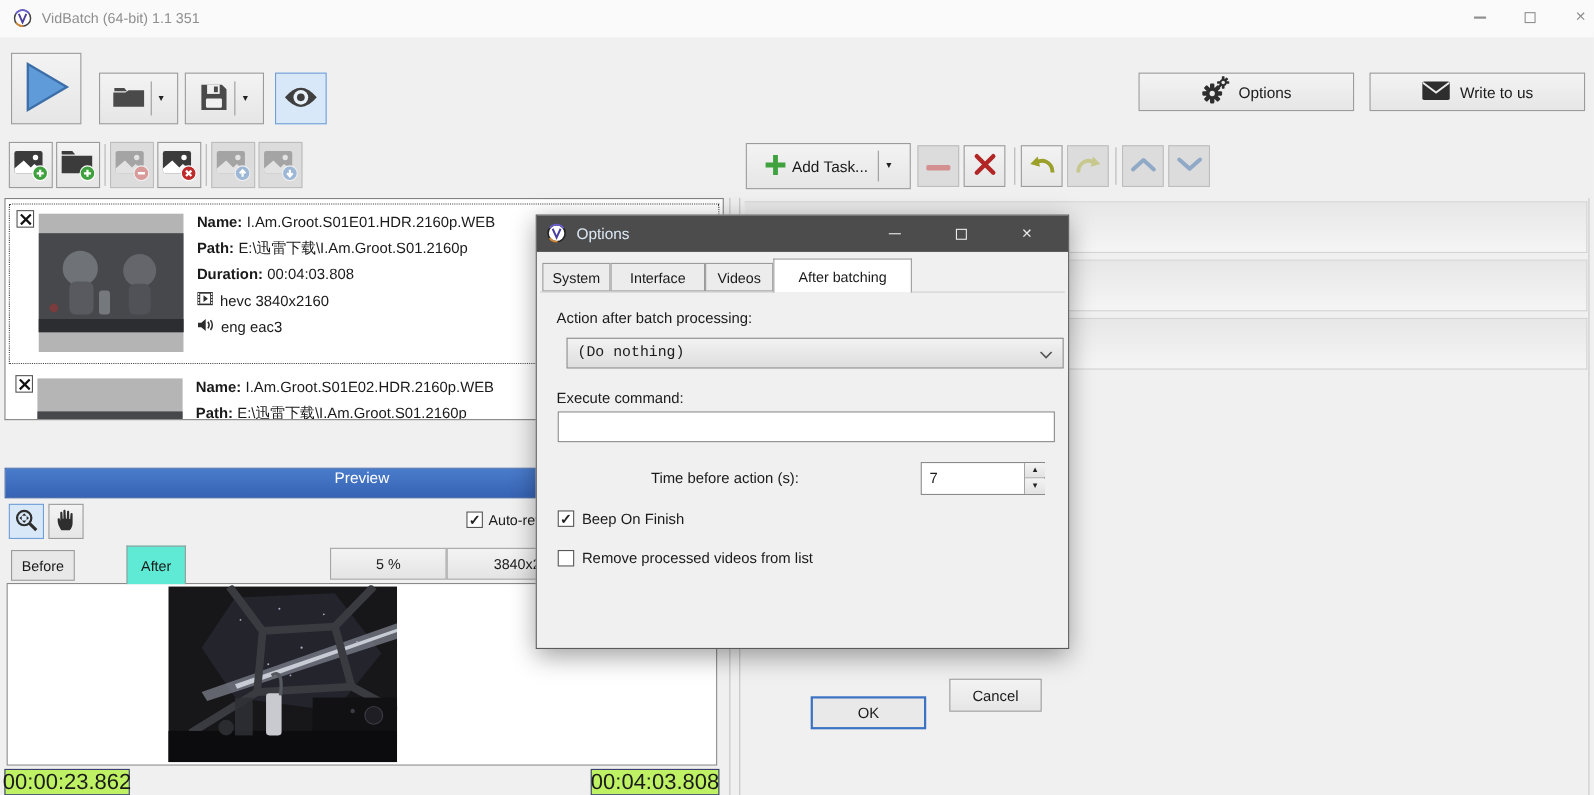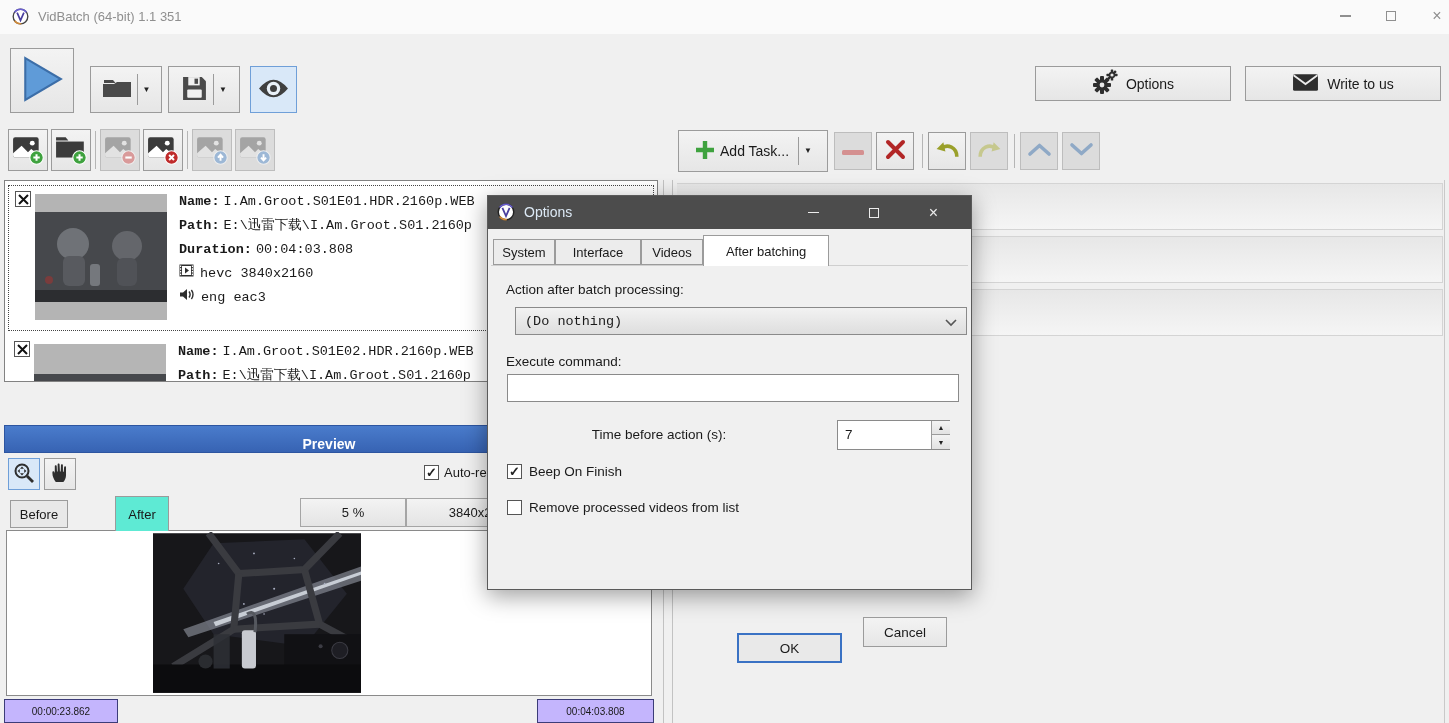--- a/index.html
+++ b/index.html
@@ -44,48 +44,48 @@
   .file-item { position:absolute; left:3px; width:646px; background:#fff; }
   .fi-1 { top:4px; height:146px; border:1px dotted #444; }
   .fi-2 { top:155px; height:146px; }
   .xbox { position:absolute; left:6px; top:5px; width:16px; height:16px; border:1px solid #555; background:#fff;
           display:flex; align-items:center; justify-content:center; }
   .thumb { position:absolute; left:26px; top:8px; width:132px; height:126px; }
   .thumb2 { position:absolute; left:26px; top:8px; width:132px; height:126px; background:#b5b5b5; }
   .thumb2 .dark { position:absolute; left:0; top:30px; width:132px; height:96px; background:#46484c; }
   .fmeta { position:absolute; left:170px; top:4px; width:470px; font-size:13.5px; line-height:24px; white-space:nowrap; }
   .fmeta b { margin-right:4px; }
-  .mline { display:flex; align-items:center; gap:6px; height:24px;font-family:Liberation Mono, monospace; }
+  .mline { display:flex; align-items:center; gap:6px; height:24px; }
 
   
   .split { position:absolute; top:180px; width:1px; height:543px; background:#c2c2c2; }
   .sp1 { left:663px; } .sp2 { left:672px; }
   .redge { position:absolute; left:1444px; top:180px; width:1px; height:543px; background:#c9c9c9; }
 
   
   .preview-panel { position:absolute; left:4px; top:425px; width:650px; height:273px; background:#f0f0f0; overflow:hidden; }
   .pv-header { position:absolute; left:0; top:0; width:650px; height:28px;
-               background:linear-gradient(#4a7ccc,#3763b3); color:#fff; font-weight:bold; font-size:14px;
-               display:flex; align-items:flex-end; justify-content:center; border:1px solid #2d55a0; }
+               background:linear-gradient(#4a7ccc,#3763b3); color:#fff; font-weight:normal; font-size:14px;
+               display:flex; align-items:flex-start; justify-content:center; border:1px solid #2d55a0; }
   .pv-tool { position:absolute; top:33px; width:32px; height:32px; }
   .pv-zoom { left:4px; } .pv-hand { left:40px; }
   .pv-check { position:absolute; left:420px; top:40px; display:flex; align-items:center; gap:5px; white-space:nowrap; }
   .ckbox { width:15px; height:15px; border:1px solid #555; background:#fff; display:flex; align-items:center; justify-content:center;
            font-size:13px; font-weight:bold; color:#222; line-height:1; }
   .pv-tab { position:absolute; border:1px solid #9b9b9b; background:#e8e8e8; display:flex; align-items:center; justify-content:center; }
   .tab-before { left:6px; top:75px; width:58px; height:28px; }
   .tab-after  { left:64px; top:71px; width:54px; height:35px; background:#5eead4; border-bottom:none; z-index:2;margin-left:47px; }
   .pv-btn { position:absolute; top:73px; height:29px; background:linear-gradient(#f3f3f3,#e4e4e4); border:1px solid #a5a5a5;
             display:flex; align-items:center; justify-content:center; }
   .pv-pct { left:296px; width:106px; }
   .pv-res { left:402px; width:150px; }
   .pv-view { position:absolute; left:2px; top:105px; width:646px; height:166px; background:#fff; border:1px solid #8a8a8a; }
   .pv-img { position:absolute; left:146px; top:1px; }
-  .timebox { position:absolute; top:699px; height:24px; background:#c4b5fd; border:1px solid #3c3c78;
-             display:flex; align-items:center; justify-content:center; font-size:10px; }
+  .timebox { position:absolute; top:699px; height:24px; background:#bef264; border:1px solid #3c3c78;
+             display:flex; align-items:center; justify-content:center; font-size:20px; }
   .tb-l { left:4px; width:114px; } .tb-r { left:537px; width:117px; }
 
   
   .b-addtask { left:678px; top:130px; width:150px; height:42px; font-size:14px; }
   .rb { top:132px; width:38px; height:38px; }
   .rb-min{left:834px;} .rb-x{left:876px;} .rb-undo{left:928px;} .rb-redo{left:970px;} .rb-up{left:1020px;} .rb-dn{left:1062px;}
   .rs1 { left:922px; top:134px; height:34px; } .rs2 { left:1014px; top:134px; height:34px; }
   .task-row { position:absolute; left:677px; width:766px; height:47px;
               background:linear-gradient(#e7e7e7,#f5f5f5); border:1px solid #d4d4d4; border-left:none; }
   .tr1{top:183px;} .tr2{top:236px;} .tr3{top:289px;}

